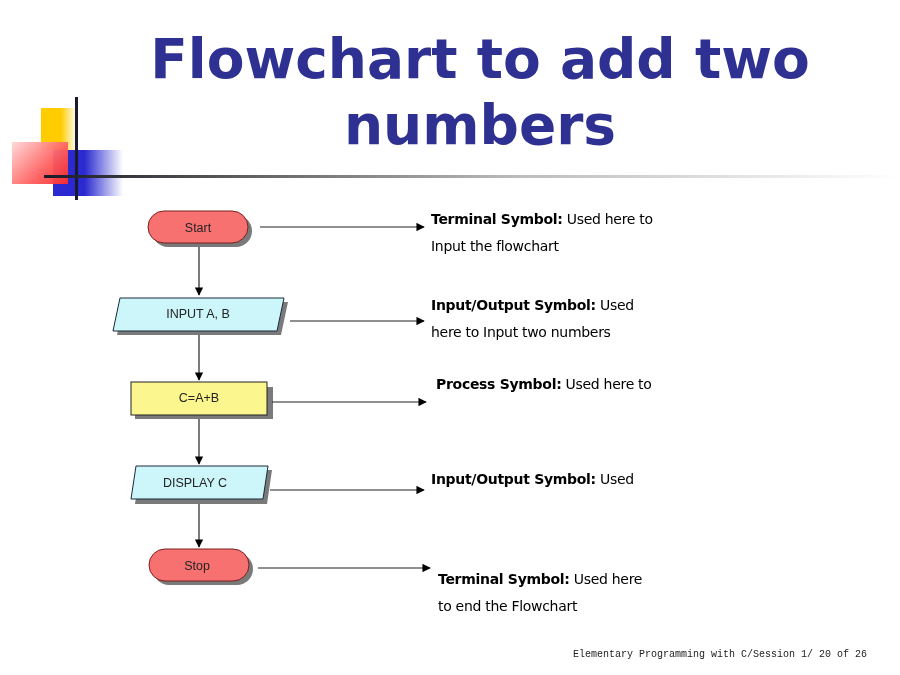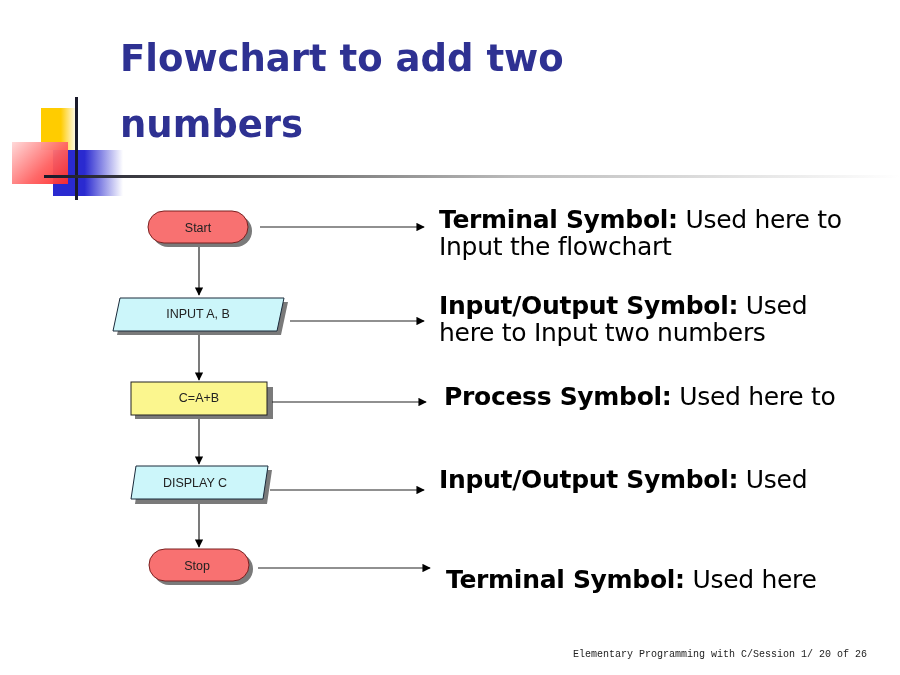--- a/index.html
+++ b/index.html
@@ -14,31 +14,31 @@
   .deco-blue { left: 53px; top: 150px; width: 70px; height: 46px;
     background: linear-gradient(to right, #2a2ad0 0%, #2a2ad0 45%, rgba(42,42,208,0) 100%); }
   .deco-red { left: 12px; top: 142px; width: 56px; height: 42px;
     background: linear-gradient(135deg, #ffd8d8 0%, #ff6060 60%, #ff2a2a 100%); opacity: 0.95; }
   .deco-vline { left: 75px; top: 97px; width: 3px; height: 103px; background: #1a1a2a; }
   .deco-hline { left: 44px; top: 175px; width: 856px; height: 3px;
     background: linear-gradient(to right, #1a1a2a 0%, #555 20%, #bbb 55%, rgba(220,220,220,0) 100%); }
 
   .title {
     position: absolute; left: 120px; top: 26px; width: 720px;
-    color: #2e3192; font-weight: bold;
-    font-size: 37px; line-height: 66px;
+    text-align: center; color: #2e3192; font-weight: bold;
+    font-size: 55px; line-height: 66px;
     font-family: "DejaVu Sans", sans-serif;
   }
 
   svg.chart { position: absolute; left: 0; top: 0; }
   .node-text { font-family: "Liberation Sans", sans-serif; font-size: 12.5px; fill: #222; }
 
   .desc {
     position: absolute; font-family: "DejaVu Sans", sans-serif;
-    font-size: 25px; line-height: 27px; color: #000; letter-spacing: -0.3px; margin-left: 8px;
+    font-size: 14px; line-height: 27px; color: #000; letter-spacing: -0.3px;
   }
   .desc b { font-weight: bold; }
 
   .footer {
     position: absolute; right: 33px; top: 649px;
     font-family: Liberation Mono, monospace; font-size: 10px; color: #222;
   }
 </style>
 </head>
 <body>
@@ -106,25 +106,26 @@
 <div class="desc" style="left:431px; top:206px;">
   <div><b>Terminal Symbol:</b><span> Used here to</span></div>
   <div>Input the flowchart</div>
 </div>
 
 <div class="desc" style="left:431px; top:292px;">
   <div><b>Input/Output Symbol:</b><span> Used</span></div>
   <div>here to Input two numbers</div>
 </div>
 
-<div class="desc" style="left:436px; top:383px;text-align:center;">
+<div class="desc" style="left:436px; top:371px;text-align:center;">
   <div><b>Process Symbol:</b><span> Used here to</span></div>
 </div>
 
 <div class="desc" style="left:431px; top:466px;">
   <div><b>Input/Output Symbol:</b><span> Used</span></div>
 </div>
 
 <div class="desc" style="left:438px; top:566px;">
   <div><b>Terminal Symbol:</b><span> Used here</span></div>
+  <div>to end the Flowchart</div>
 </div>
 
 <div class="footer">Elementary Programming with C/Session 1/ 20 of 26</div>
 
 </body></html>

